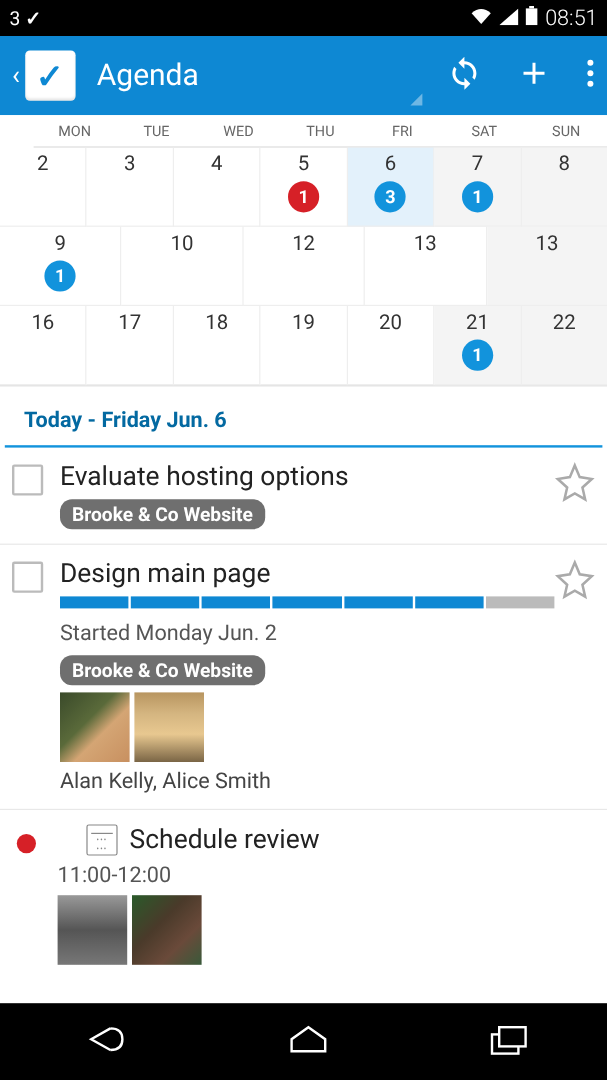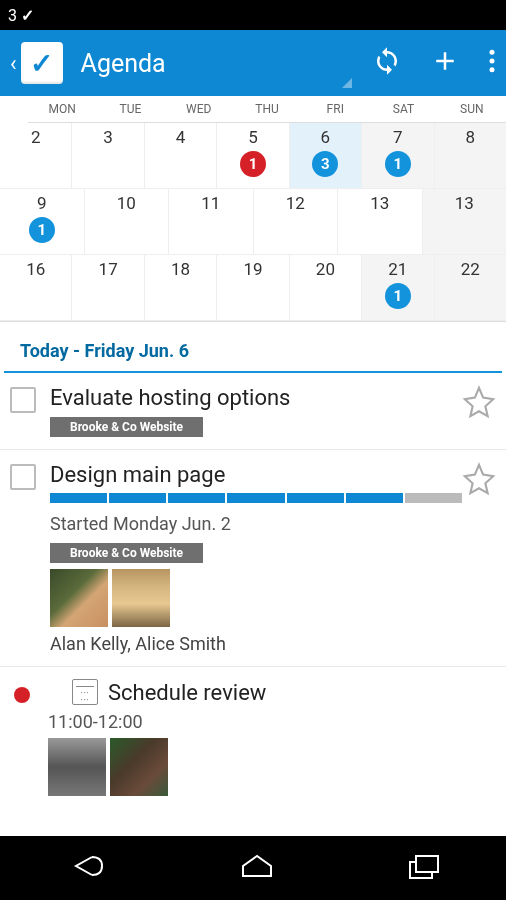--- a/index.html
+++ b/index.html
@@ -42,21 +42,21 @@
   
   
   .task { display: flex; padding: 12px 10px; border-bottom: 1px solid #e8e8e8; align-items: flex-start; }
   .task-checkbox { width: 26px; height: 26px; border: 2px solid #bbb; border-radius: 2px; margin-right: 14px; margin-top: 2px; flex-shrink: 0; }
   .task-dot { width: 16px; height: 16px; border-radius: 50%; background: #d62027; margin: 8px 18px 0 4px; flex-shrink: 0; }
   .task-cal-icon { width: 26px; height: 26px; border: 1px solid #888; border-radius: 2px; margin-right: 10px; position: relative; flex-shrink: 0; display:flex; align-items:center; justify-content:center;}
   .task-cal-icon::before { content:''; position:absolute; top:6px; left:3px; right:3px; height:1px; background:#888;}
   .task-cal-icon .dots { font-size:6px; letter-spacing:1px; color:#888; margin-top:7px;}
   .task-body { flex: 1; }
   .task-title { font-size: 22px; color: #222; margin-bottom: 6px; }
-  .task-tag { display: inline-block; background: #6f6f6f; color: #fff; font-size: 12px; font-weight: bold; padding: 3px 20px; border-radius: 0; }
+  .task-tag { display: inline-block; background: #6f6f6f; color: #fff; font-size: 16px; font-weight: bold; padding: 3px 10px; border-radius: 10px; }
   .task-star { width: 34px; height: 34px; flex-shrink: 0; }
   .progress-bar { display: flex; gap: 2px; margin: 6px 0 10px; }
   .progress-seg { height: 10px; flex: 1; background: #bbb; }
   .progress-seg.fill { background: #0e88d3; }
   .task-meta { font-size: 18px; color: #555; margin-bottom: 8px; }
   .avatars { display: flex; gap: 4px; margin: 6px 0; }
   .avatar { width: 58px; height: 58px; background: #888; }
   .avatar.a1 { background: linear-gradient(135deg, #3a4a2a 0%, #5a6a3a 40%, #d4a574 60%, #c89060 100%); position:relative;}
   .avatar.a2 { background: linear-gradient(180deg, #b89560 0%, #d4b580 30%, #e8c890 60%, #7a6545 100%); }
   .avatar.a3 { background: linear-gradient(180deg, #999 0%, #555 50%, #777 100%); }
@@ -73,20 +73,39 @@
 </head>
 <body>
 
 <div class="screen">
 
   <div class="status-bar">
     <div class="status-left">
       <span>3</span>
       <span class="status-check">✓</span>
     </div>
+    <div class="status-right">
+      <span>
+        <svg width="18" height="14" viewBox="0 0 18 14">
+            <path d="M9 13 L1 4 Q9 -3 17 4 Z" fill="#fff"></path>
+          </svg>
+      </span>
+      <span>
+        <svg width="16" height="14" viewBox="0 0 16 14">
+            <path d="M0 14 L16 14 L16 0 Z" fill="#fff"></path>
+          </svg>
+      </span>
+      <span>
+        <svg width="10" height="16" viewBox="0 0 10 16">
+            <rect x="0" y="2" width="10" height="14" fill="#fff"></rect>
+            <rect x="3" y="0" width="4" height="2" fill="#fff"></rect>
+          </svg>
+      </span>
+      <span class="clock">08:51</span>
+    </div>
   </div>
 
   <div class="app-bar">
     <span class="back-chevron">‹</span>
     <div class="app-icon">
       <span class="app-icon-check">✓</span>
     </div>
     <span class="app-title">Agenda</span>
     <span class="dropdown-triangle"></span>
     <div class="action-icons">
@@ -139,23 +158,20 @@
             <div class="cal-cell weekend">
               <div class="cal-date">8</div>
             </div>
           </div>
           <div class="cal-row">
             <div class="cal-cell"><div class="cal-date">9</div><div class="cal-badge badge-blue">1</div></div>
             <div class="cal-cell">
               <div class="cal-date">10</div>
             </div>
             <div class="cal-cell">
-              <div class="cal-date">11</div>
-            </div>
-            <div class="cal-cell">
               <div class="cal-date">12</div>
             </div>
             <div class="cal-cell">
               <div class="cal-date">13</div>
             </div>
             <div class="cal-cell weekend">
               <div class="cal-date">13</div>
             </div>
           </div>
           <div class="cal-row">

